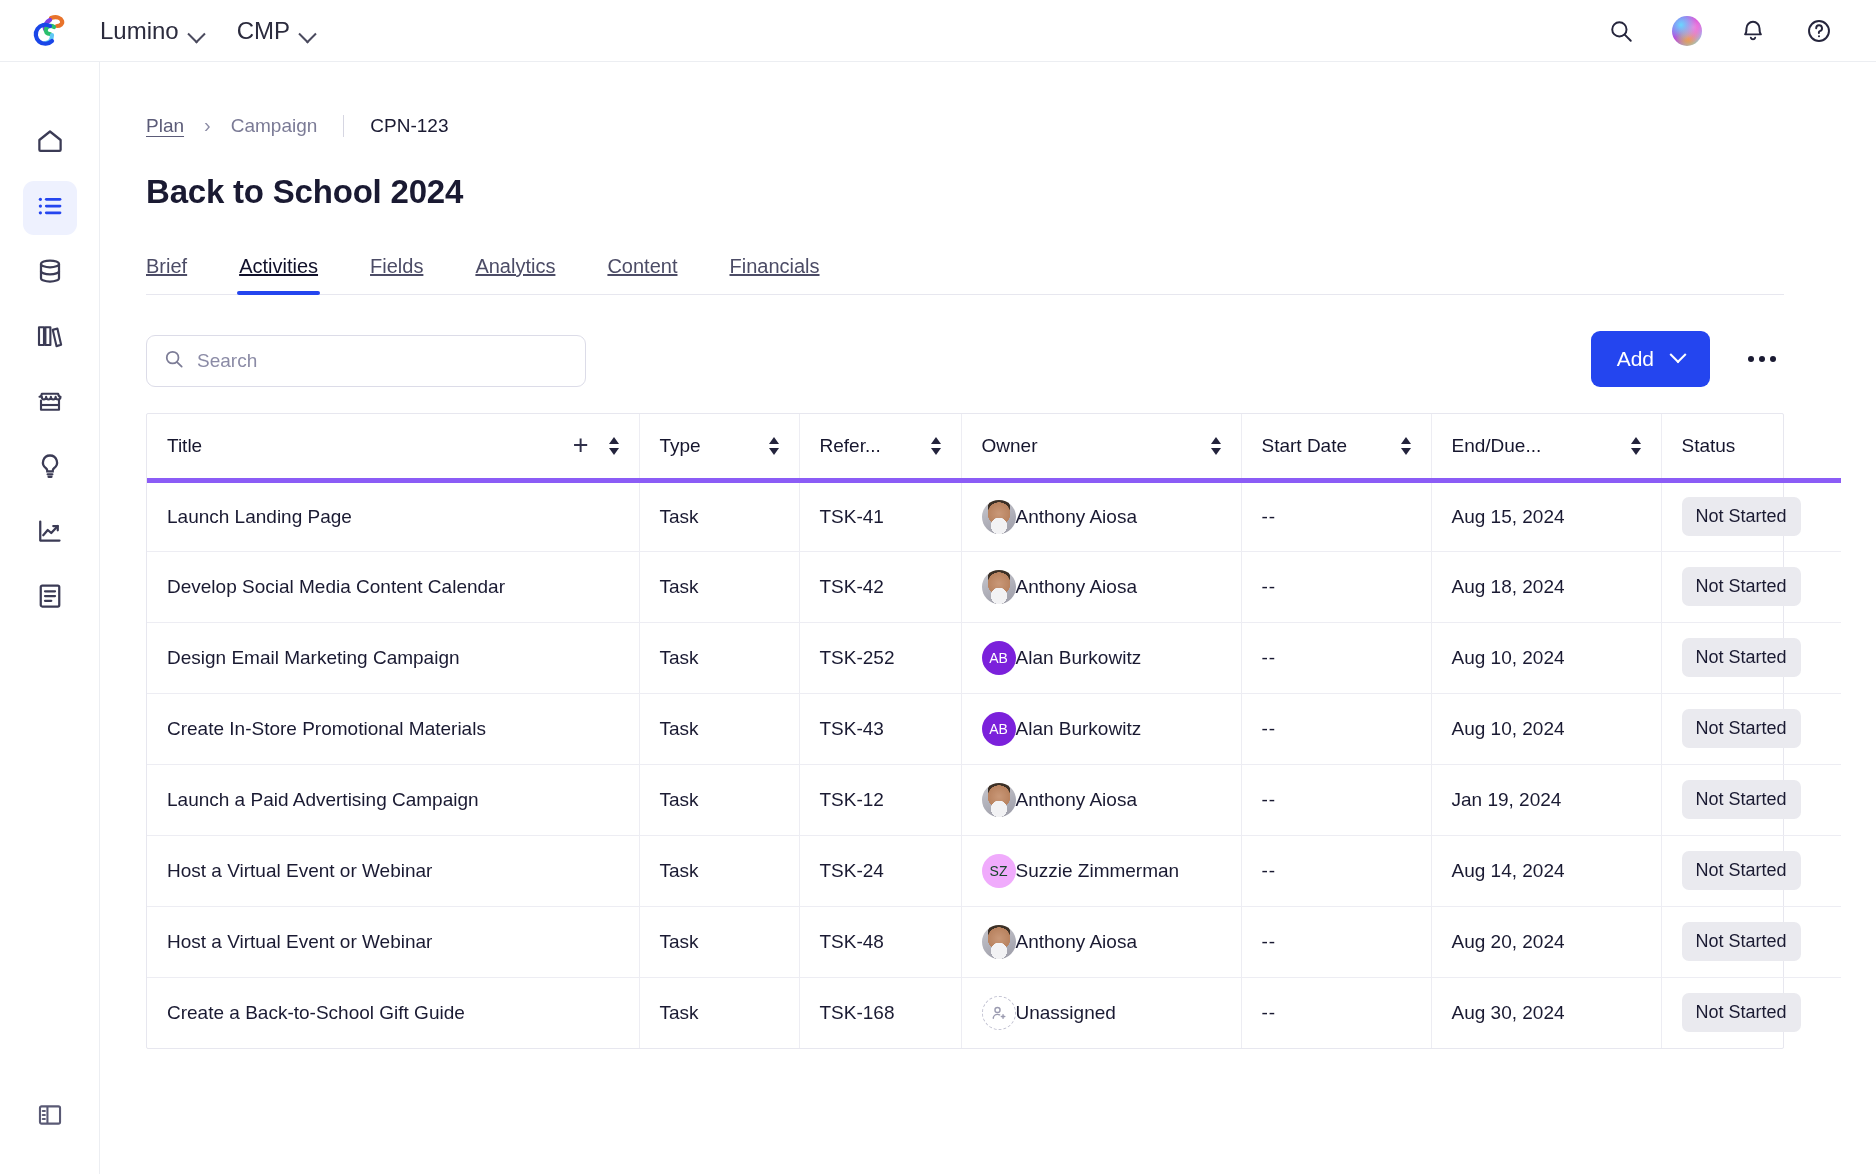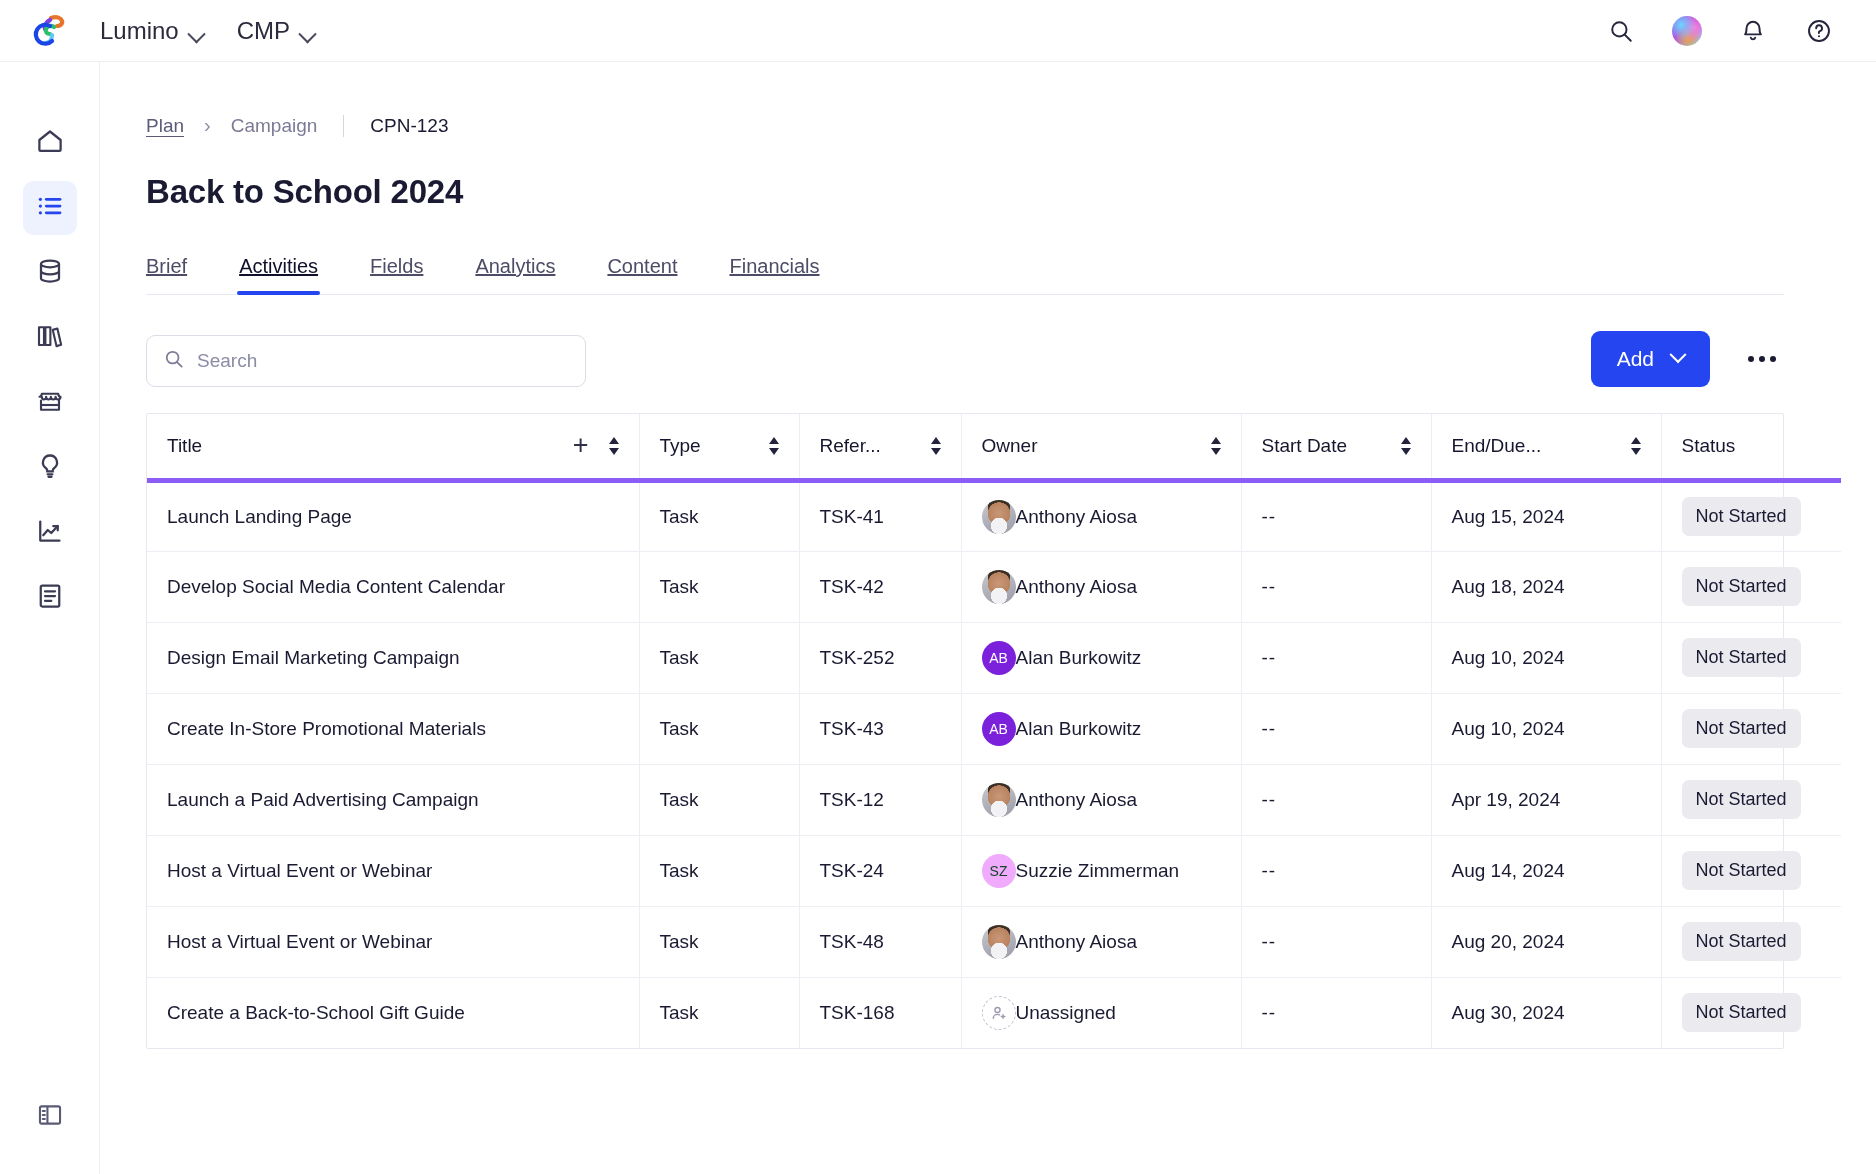--- a/index.html
+++ b/index.html
@@ -485,21 +485,21 @@
             <td>Launch a Paid Advertising Campaign</td>
             <td>Task</td>
             <td>TSK-12</td>
             <td>
               <div class="owner-cell">
                 <span class="avatar photo"></span>
                 <span>Anthony Aiosa</span>
               </div>
             </td>
             <td class="dashes">--</td>
-            <td>Apr 19, 2024</td>
+            <td>Jan 19, 2024</td>
             <td><span class="badge">Not Started</span></td>
           </tr>
           <tr>
             <td>Host a Virtual Event or Webinar</td>
             <td>Task</td>
             <td>TSK-24</td>
             <td>
               <div class="owner-cell">
                 <span class="avatar" style="background: #f0abfc; color: rgb(22, 69, 42);">SZ</span>
                 <span>Suzzie Zimmerman</span>

